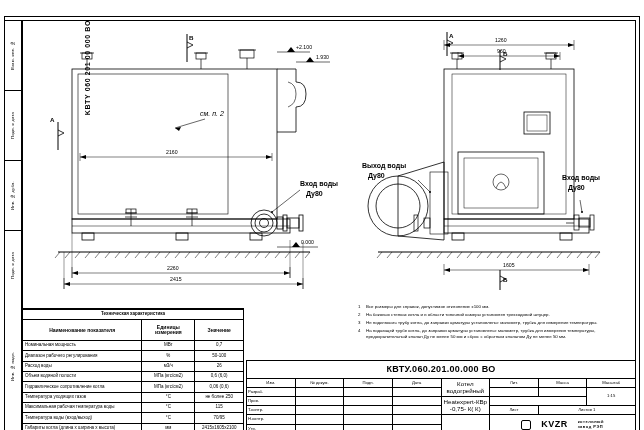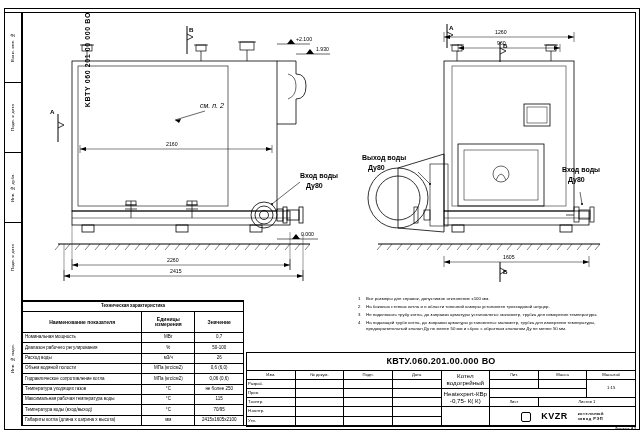--- a/index.html
+++ b/index.html
@@ -5,21 +5,21 @@
   * { box-sizing: border-box; }
   html, body { margin:0; padding:0; background:#ffffff; }
   body {
     width:644px; height:430px;
     font-family:"Liberation Sans", sans-serif;
     color:#000;
     position:relative;
     overflow:hidden;
   }
   #sheet {
-    position:absolute; left:0; top:4px; width:644px; height:370px;
+    position:absolute; left:0; top:12px; width:644px; height:370px;
     background:#fff;
   }
   .frame-outer {
     position:absolute; left:4px; top:4px; width:636px; height:422px;
     border:1px solid #000;
   }
   .frame-inner {
     position:absolute; left:22px; top:8px; width:614px; height:414px;
     border:1.5px solid #000;
   }

